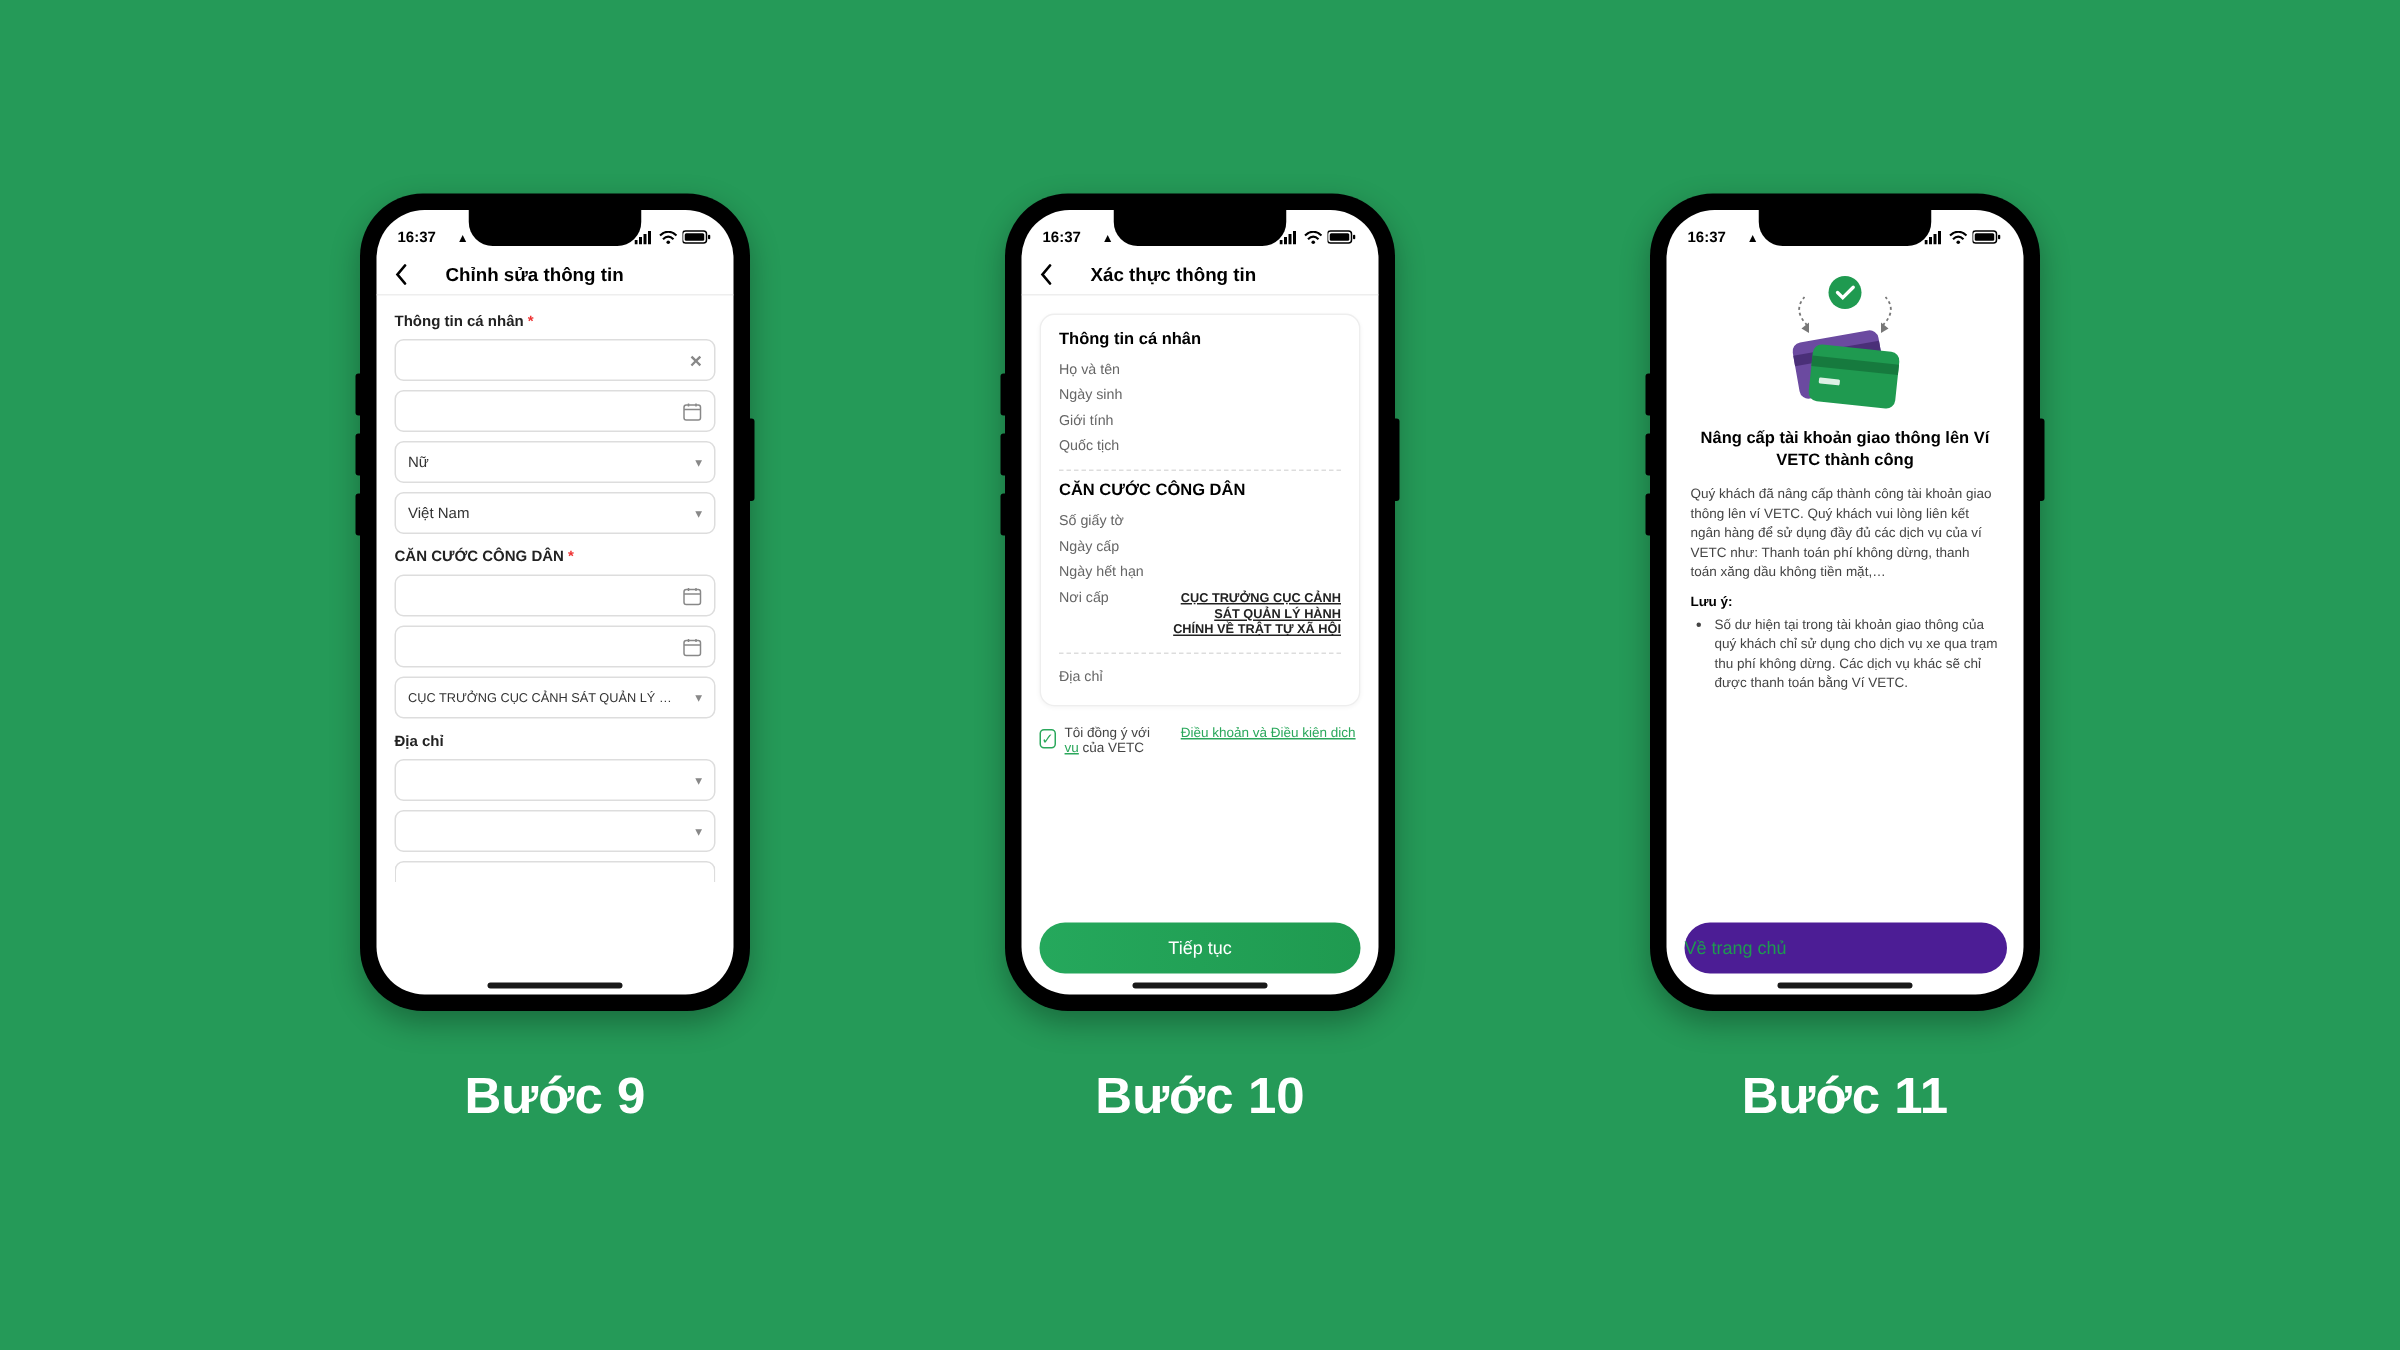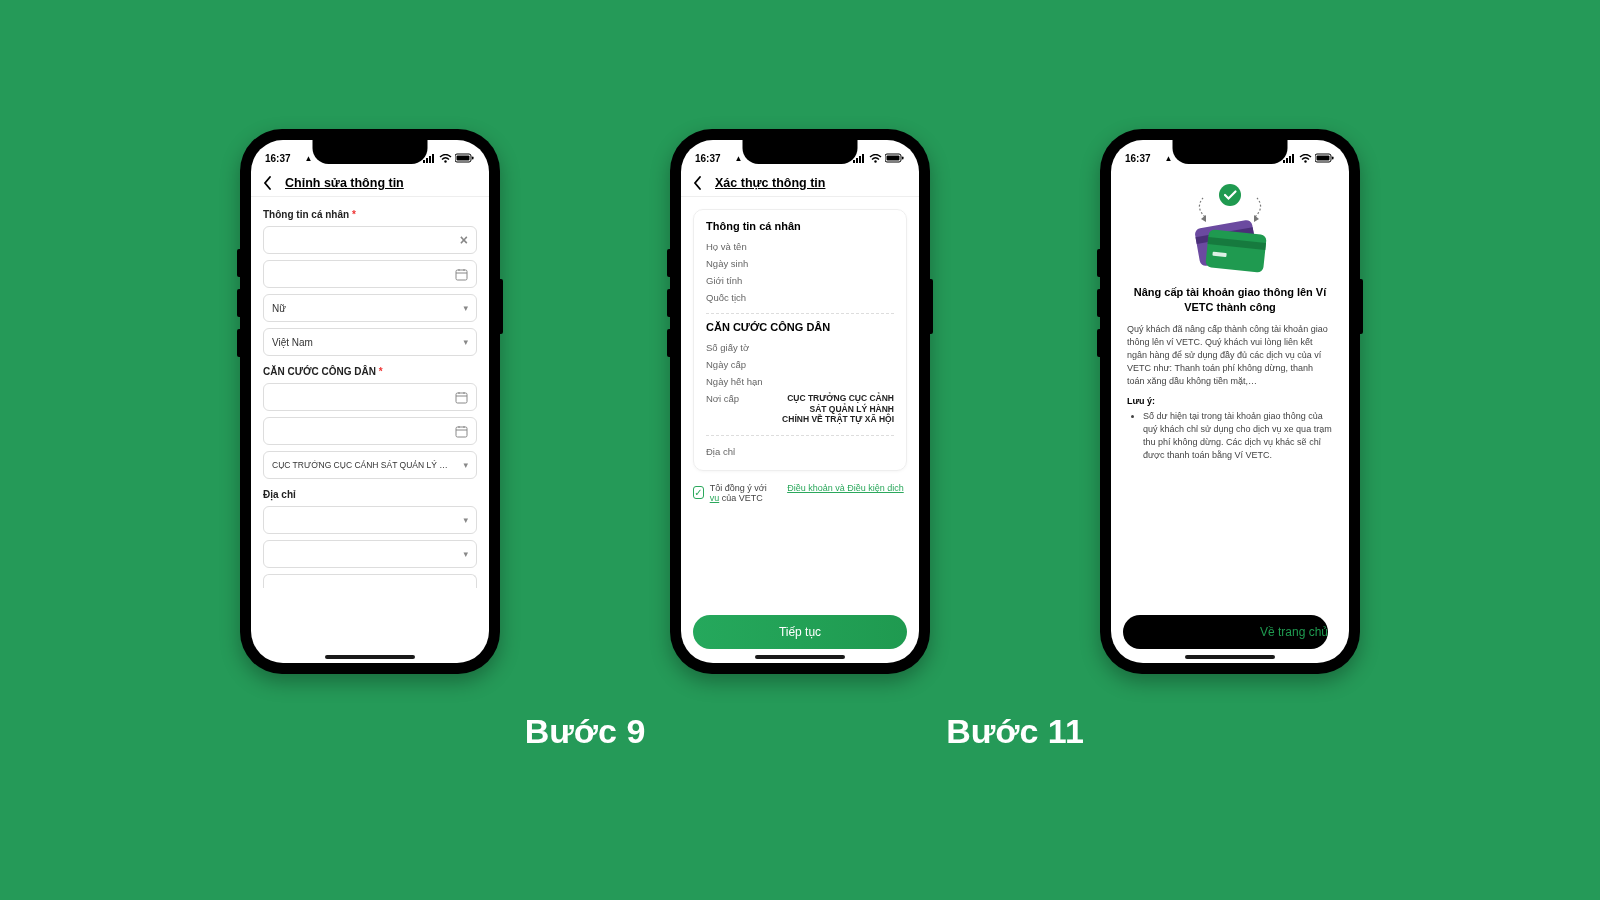--- a/index.html
+++ b/index.html
@@ -72,23 +72,22 @@
     font-weight: 600;
   }
   .status-left { display: flex; align-items: center; gap: 14px; }
   .status-right { display: flex; align-items: center; gap: 3px; }
   .signal-icon, .wifi-icon, .battery-icon { display: inline-block; }
   .signal-icon svg, .wifi-icon svg, .battery-icon svg { display:block; }
   .nav-header {
     display: flex;
     align-items: center;
     padding: 6px 12px;
-    gap: 8px;
+    gap: 20px;
     border-bottom: 1px solid #eee;
-    text-decoration: underline;
   }
   .back-icon { width: 14px; height: 14px; display:flex; align-items:center;}
   .nav-title { font-size: 12.5px; font-weight: 700; }
   .content {
     flex: 1;
     overflow: hidden;
     padding: 8px 12px;
     font-size: 10px;
   }
   
@@ -144,22 +143,22 @@
   }
 
   
   .s3-content { padding: 8px 16px; font-size:10px; text-align:center; }
   .illus { width: 110px; height: 95px; margin: 4px auto 8px auto; position:relative; }
   .s3-title { font-size:11px; font-weight:700; margin: 6px 0 8px 0; line-height:1.35;}
   .s3-body { font-size:9px; color:#444; text-align:left; line-height:1.45; margin-bottom:8px;}
   .s3-note-h { font-size:9px; font-weight:700; text-align:left; margin-bottom:4px;}
   .s3-list { font-size:9px; color:#444; text-align:left; padding-left:16px; line-height:1.45;}
   .soft-btn {
-    position:absolute; bottom:14px; left:12px; right:21px;
-    background:#000000; color:#1f9a50; text-align:right; border-radius:20px;
+    position:absolute; bottom:14px; left:12px; right:11px;
+    background:#4c1d95; color:#1f9a50; text-align:left; border-radius:20px;
     height:34px; line-height:34px; font-size:12px; font-weight:500;
   }
 
   .step-labels {
     display:flex; gap:170px; justify-content:center; margin-top:38px;
   }
   .step-label {
     width:260px; text-align:center; color:#fff; font-size:34px; font-weight:700;
   }
 </style>
@@ -349,21 +348,21 @@
           <div class="krow">
               <span class="k">Ngày cấp</span>
               <span class="v"></span>
             </div>
           <div class="krow">
               <span class="k">Ngày hết hạn</span>
               <span class="v"></span>
             </div>
           <div class="krow">
               <span class="k">Nơi cấp</span>
-              <span class="v" style="font-size:8.5px;">CỤC TRƯỞNG CỤC CẢNH SÁT QUẢN LÝ HÀNH CHÍNH VỀ TRẬT TỰ XÃ HỘI</span>
+              <span class="v" style="font-size:8.5px;text-decoration:underline;">CỤC TRƯỞNG CỤC CẢNH SÁT QUẢN LÝ HÀNH CHÍNH VỀ TRẬT TỰ XÃ HỘI</span>
             </div>
           <div class="dash"></div>
           <div class="krow">
               <span class="k">Địa chỉ</span>
               <span class="v"></span>
             </div>
         </div>
         <div class="agree-row">
           <span class="checkbox">✓</span>
           <span>
@@ -436,14 +435,15 @@
       </div>
       <div class="soft-btn">Về trang chủ</div>
       <div class="home-indicator"></div>
     </div>
   </div>
 
 </div>
 
 <div class="step-labels">
   <div class="step-label">Bước 9</div>
+  <div class="step-label">Bước 10</div>
   <div class="step-label">Bước 11</div>
 </div>
 
 </body></html>

